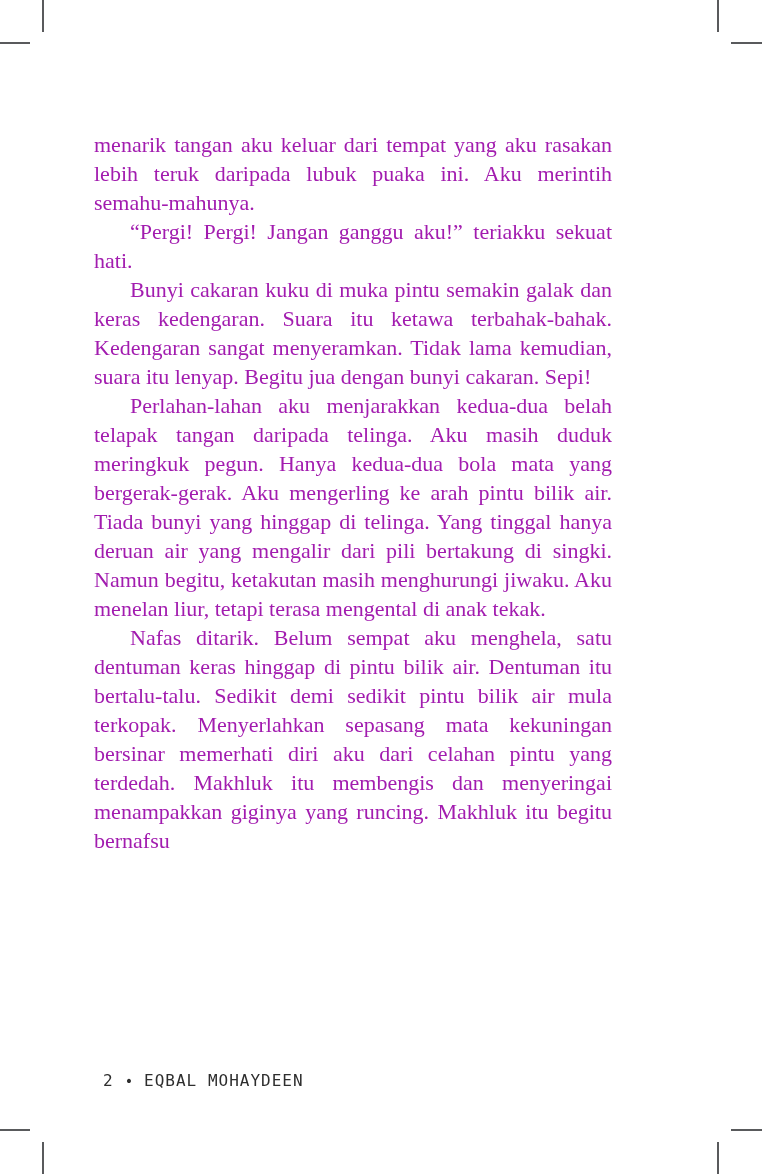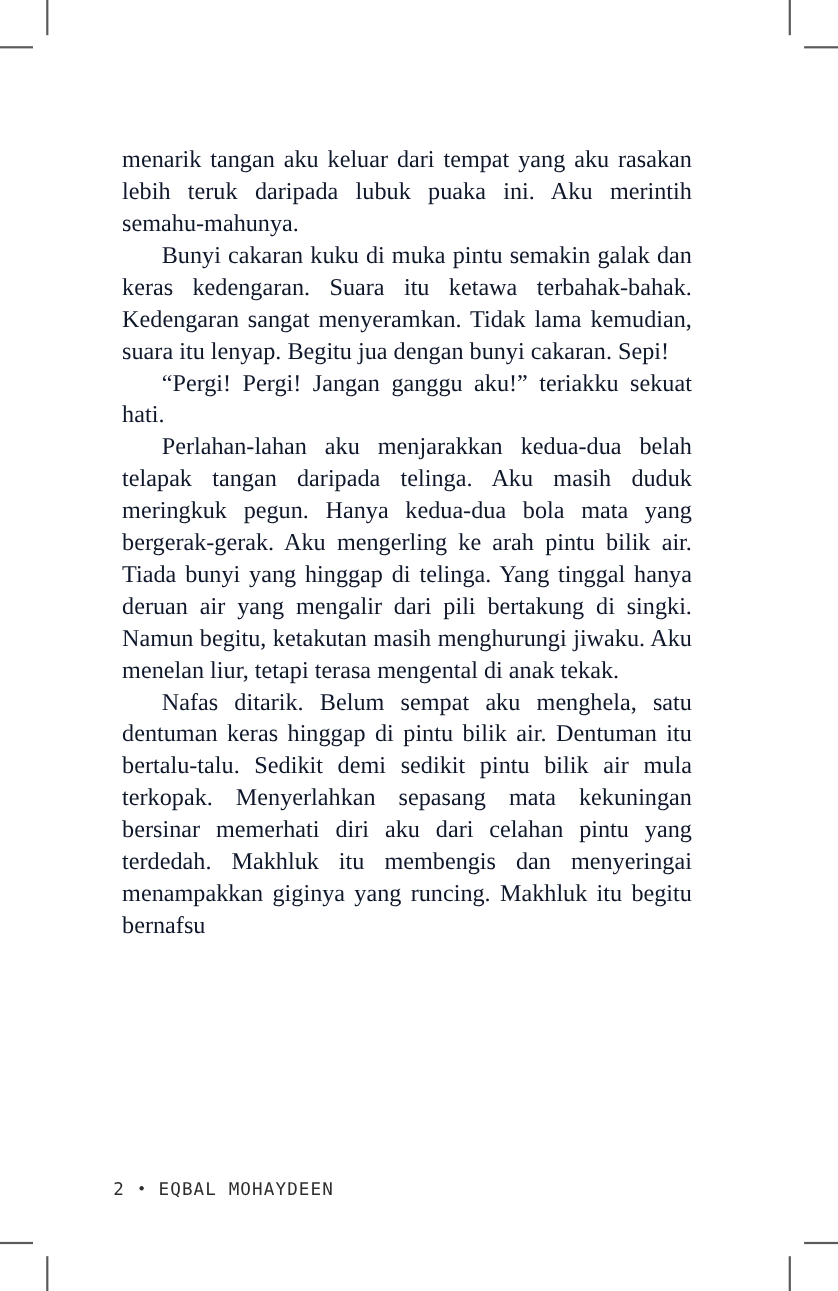--- a/index.html
+++ b/index.html
@@ -25,27 +25,27 @@
   .crop.tr-v { left: 717px; top: 0; }
   .crop.tr-h { left: 731px; top: 42px; width: 31px; }
   .crop.bl-h { left: 0;     top: 1129px; }
   .crop.bl-v { left: 42px;  top: 1142px; }
   .crop.br-h { left: 731px; top: 1129px; width: 31px; }
   .crop.br-v { left: 717px; top: 1142px; }
 
   
   .text-block {
     position: absolute;
-    left: 111px;
+    left: 94px;
     top: 130px;
     width: 518px;
     font-family: "Liberation Serif", "DejaVu Serif", serif;
     font-size: 22px;
     line-height: 29px;
-    color: #0f172a;
+    color: #a21caf;
     text-align: justify;
     text-justify: inter-word;
   }
   .text-block p {
     margin: 0;
     padding: 0;
     text-indent: 36px;
   }
   .text-block p.continuation {
     text-indent: 0;
@@ -77,22 +77,22 @@
 <div class="crop h tl-h"></div>
 <div class="crop v tr-v"></div>
 <div class="crop h tr-h"></div>
 <div class="crop h bl-h"></div>
 <div class="crop v bl-v"></div>
 <div class="crop h br-h"></div>
 <div class="crop v br-v"></div>
 
 <main class="text-block">
   <p class="continuation">menarik tangan aku keluar dari tempat yang aku rasakan lebih teruk daripada lubuk puaka ini. Aku merintih semahu-mahunya.</p>
+  <p>“Pergi! Pergi! Jangan ganggu aku!” teriakku sekuat hati.</p>
   <p>Bunyi cakaran kuku di muka pintu semakin galak dan keras kedengaran. Suara itu ketawa terbahak-bahak. Kedengaran sangat menyeramkan. Tidak lama kemudian, suara itu lenyap. Begitu jua dengan bunyi cakaran. Sepi!</p>
-  <p>“Pergi! Pergi! Jangan ganggu aku!” teriakku sekuat hati.</p>
   <p>Perlahan-lahan aku menjarakkan kedua-dua belah telapak tangan daripada telinga. Aku masih duduk meringkuk pegun. Hanya kedua-dua bola mata yang bergerak-gerak. Aku mengerling ke arah pintu bilik air. Tiada bunyi yang hinggap di telinga. Yang tinggal hanya deruan air yang mengalir dari pili bertakung di singki. Namun begitu, ketakutan masih menghurungi jiwaku. Aku menelan liur, tetapi terasa mengental di anak tekak.</p>
   <p>Nafas ditarik. Belum sempat aku menghela, satu dentuman keras hinggap di pintu bilik air. Dentuman itu bertalu-talu. Sedikit demi sedikit pintu bilik air mula terkopak. Menyerlahkan sepasang mata kekuningan bersinar memerhati diri aku dari celahan pintu yang terdedah. Makhluk itu membengis dan menyeringai menampakkan giginya yang runcing. Makhluk itu begitu bernafsu</p>
 </main>
 
 <footer class="page-footer">
   <span>2</span>
   <span class="bullet">•</span>
   <span>EQBAL MOHAYDEEN</span>
 </footer>
 

